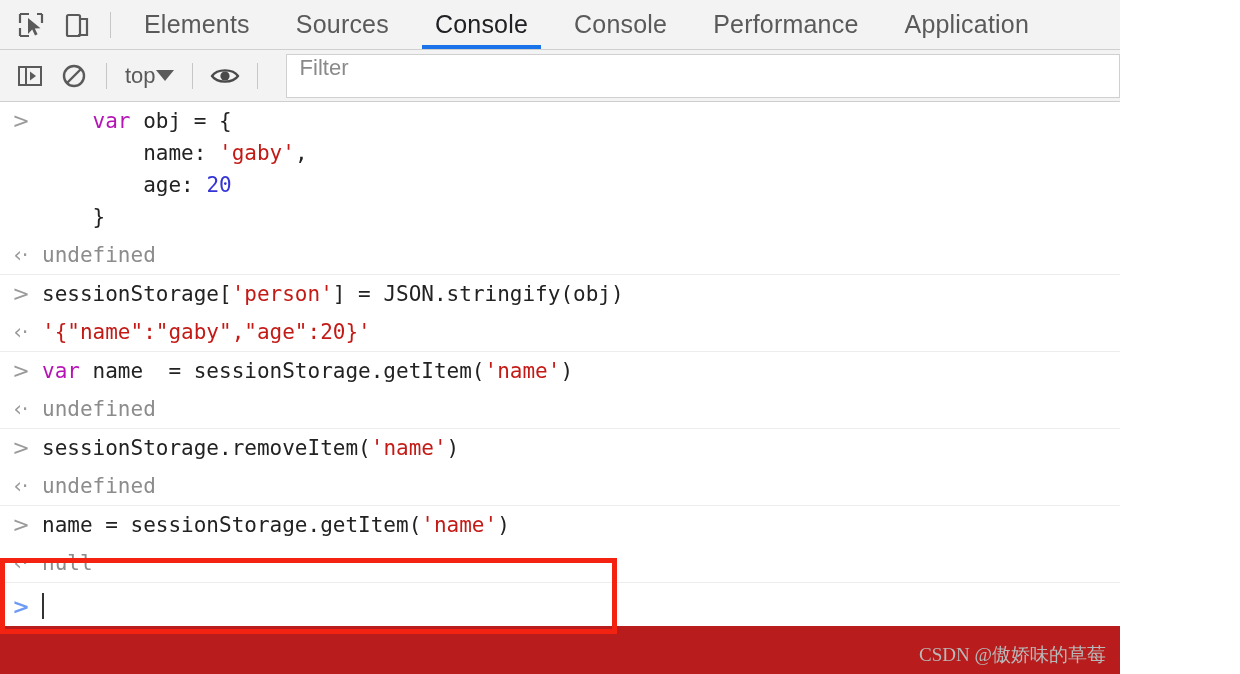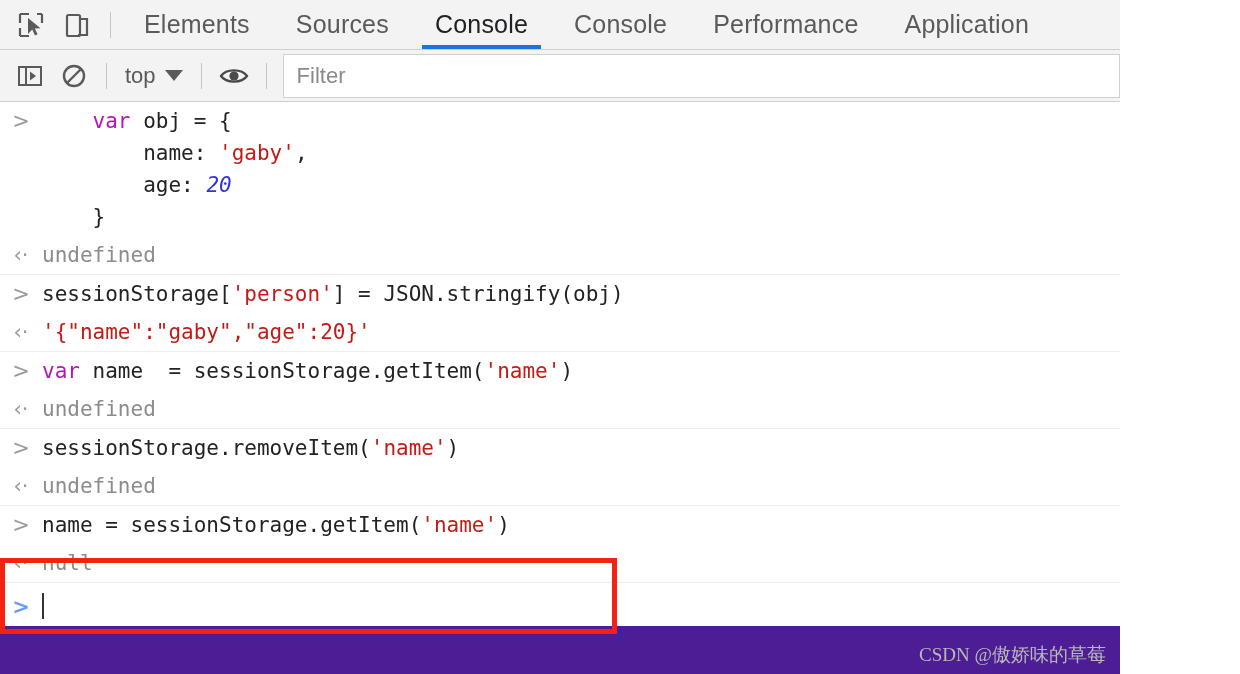--- a/index.html
+++ b/index.html
@@ -3,21 +3,21 @@
 <meta charset="utf-8">
 <style>
   * { box-sizing: border-box; }
   html, body {
     margin: 0; padding: 0;
     width: 1240px; height: 674px;
     background: #ffffff;
     font-family: "Liberation Sans", sans-serif;
     overflow: hidden;
   }
-  #app { position: relative; width: 1120px; height: 674px; background: #4c1d95; }
+  #app { position: relative; width: 1120px; height: 674px; background: #b91c1c; }
 
   
   .tabbar {
     position: relative;
     height: 50px;
     background: #f3f3f3;
     border-bottom: 1px solid #cfcfcf;
     display: flex;
     align-items: center;
     padding: 0 0 0 8px;
@@ -58,38 +58,38 @@
     display: flex;
     align-items: center;
     padding-left: 8px;
   }
   .cbtn {
     width: 44px; height: 44px;
     display: flex; align-items: center; justify-content: center;
     cursor: pointer;
   }
   .ctx {
-    display: flex; align-items: center; gap: 9px;
+    display: flex; align-items: center; 
     font-size: 22px; color: #5a5a5a;
     padding: 0 8px; cursor: pointer;
   }
   .caret {
     width: 0; height: 0;
     border-left: 9px solid transparent;
     border-right: 9px solid transparent;
     border-top: 11px solid #5a5a5a;
   }
   .filterbox {
     flex: 1;
     height: 44px;
-    margin-left: 6px;
+    margin-left: 18px;
     margin-right: 0;
     background: #fff;
     border: 1px solid #d0d0d0;
-    display: flex; align-items: center;
+    display: flex; 
     padding-left: 13px;
     font-size: 22px;
     color: #8a8a8a;
     cursor: text;
   }
 
   
   .console {
     position: relative;
     background: #fff;
@@ -112,21 +112,21 @@
   .code {
     flex: 1;
     white-space: pre;
     line-height: 32px;
     color: #222;
     padding-right: 22px;
   }
   .out { color: #8c8c8c; }
   .kw  { color: #b515b5; }
   .str { color: #c41a16; }
-  .num { color: #3434d6; font-style: italic; }
+  .num { color: #3434d6; }
 
   
   .annot {
     position: absolute;
     left: 0;
     top: 558px;
     width: 617px;
     height: 76px;
     border: 5px solid #f42311;
     border-left: none;

